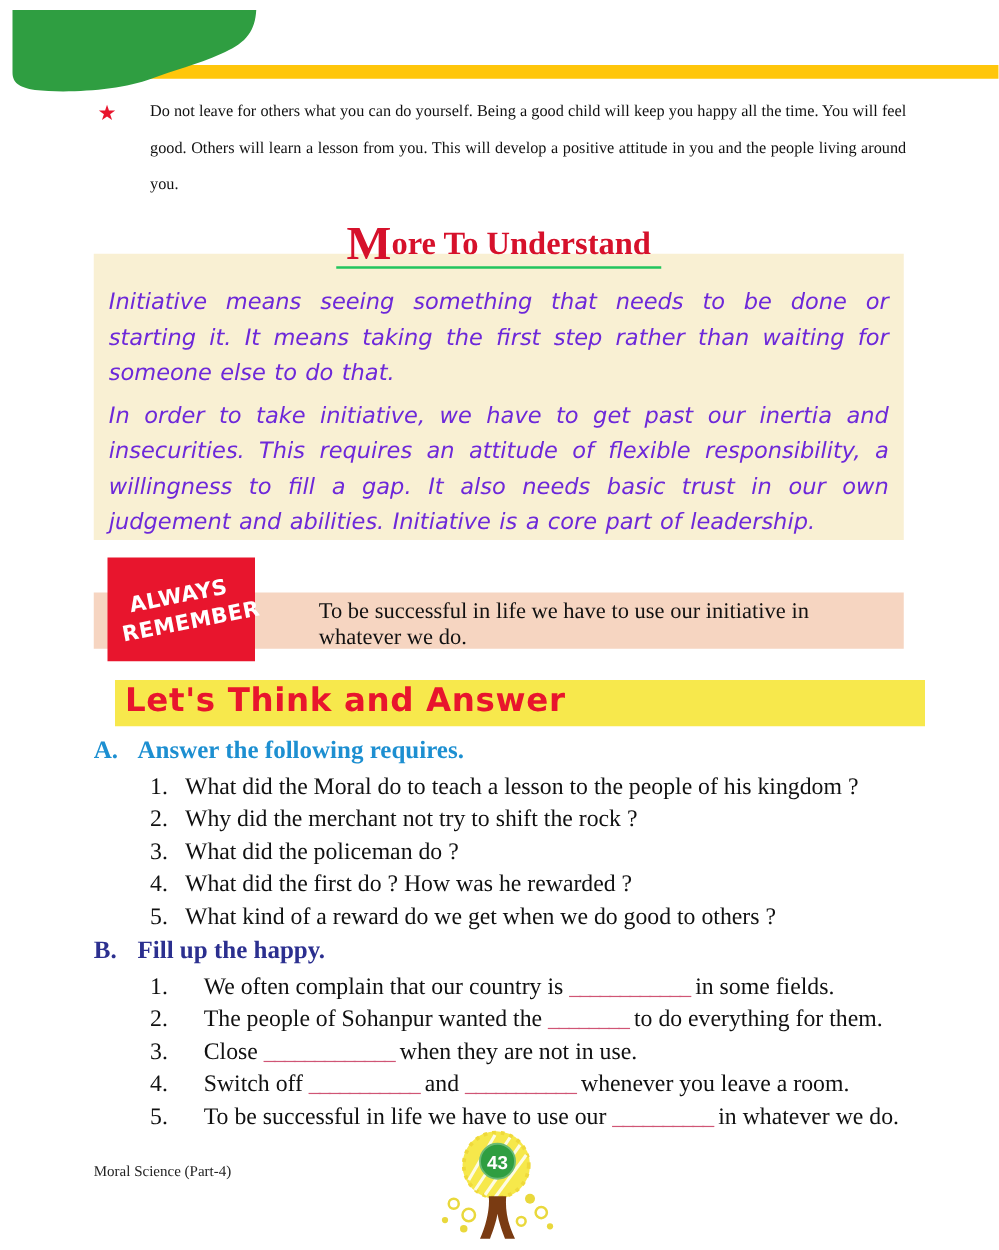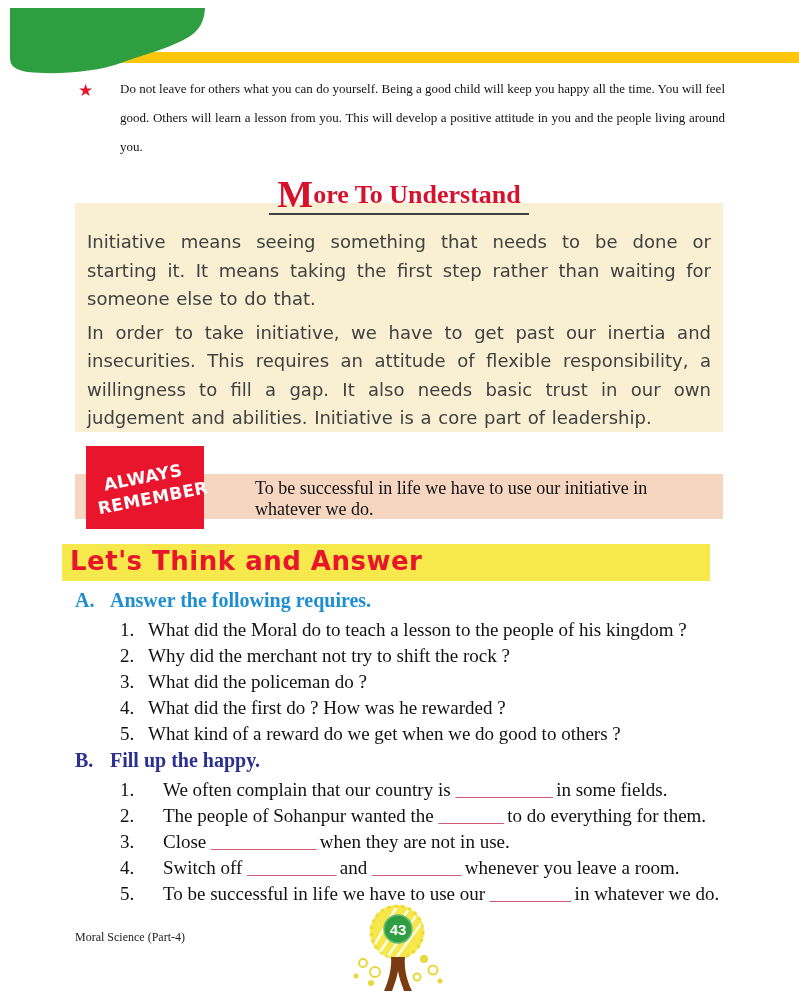--- a/index.html
+++ b/index.html
@@ -13,46 +13,46 @@
   
   .intro { position:absolute; left:75px; top:74px; width:650px; }
   .intro .star { position:absolute; left:3px; top:6px; color:#e8152d; font-size:17px; }
   .intro p { margin:0 0 0 45px; width:605px; font-size:13px; line-height:29px; text-align:justify; }
 
   
   .mtu-title {
     position:absolute; left:75px; top:180px; width:648px; text-align:center; z-index:2;
     color:#d6112b; font-weight:bold; font-size:26px;
   }
-  .mtu-title .inner { display:inline-block; border-bottom:2px solid #404040; padding:0 8px 3px; }
+  .mtu-title .inner { display:inline-block; border-bottom:2px solid #22c55e; padding:0 8px 3px; }
   .mtu-title .initial { font-size:38px; line-height:26px; vertical-align:-4px; }
   .mtu-box {
     position:absolute; left:75px; top:203px; width:648px; height:229px; background:#f9f0d3;
     box-sizing:border-box; padding:25px 12px 0;
   }
   .mtu-box .para {
-    margin:0; text-align:justify; font-family:"DejaVu Sans", sans-serif; 
-    font-size:18px; line-height:28.5px; color:#404040; word-spacing:1px;
+    margin:0; text-align:justify; font-family:"DejaVu Sans", sans-serif; font-style:italic;
+    font-size:18px; line-height:28.5px; color:#6d28d9; word-spacing:1px;
   }
   .mtu-box .para + .para { margin-top:5px; }
 
   
   .remember-strip { position:absolute; left:75px; top:474px; width:648px; height:45px; background:#f6d5c1; }
   .remember-text { position:absolute; left:180px; top:4px; width:462px; font-size:18px; line-height:21px; }
   .remember-badge {
     position:absolute; left:86px; top:446px; width:118px; height:83px; background:#e8152d;
     display:flex; align-items:center; justify-content:center; z-index:2;
   }
   .remember-badge .badge-text {
     transform:rotate(-11deg); color:#fff; font-family:"DejaVu Sans", sans-serif; font-weight:bold;
     font-size:17px; text-align:center; line-height:22px; width:100px; letter-spacing:0.5px;
   }
 
   
-  .banner { position:absolute; left:62px; top:544px; width:648px; height:37px; background:#f7e84c; }
+  .banner { position:absolute; left:92px; top:544px; width:648px; height:37px; background:#f7e84c; }
   .banner-title {
     margin:2px 0 0 8px; color:#e8152d; font-family:"DejaVu Sans", sans-serif; font-weight:bold;
     font-size:26px; letter-spacing:0.5px;
   }
 
   
   .sec-header { position:absolute; left:75px; display:flex; font-weight:bold; font-size:20px; }
   .sec-header .letter { width:35px; flex:none; }
   #secA-header { top:589px; color:#1d8fd1; }
   #secB-header { top:749px; color:#2b2f8f; }

